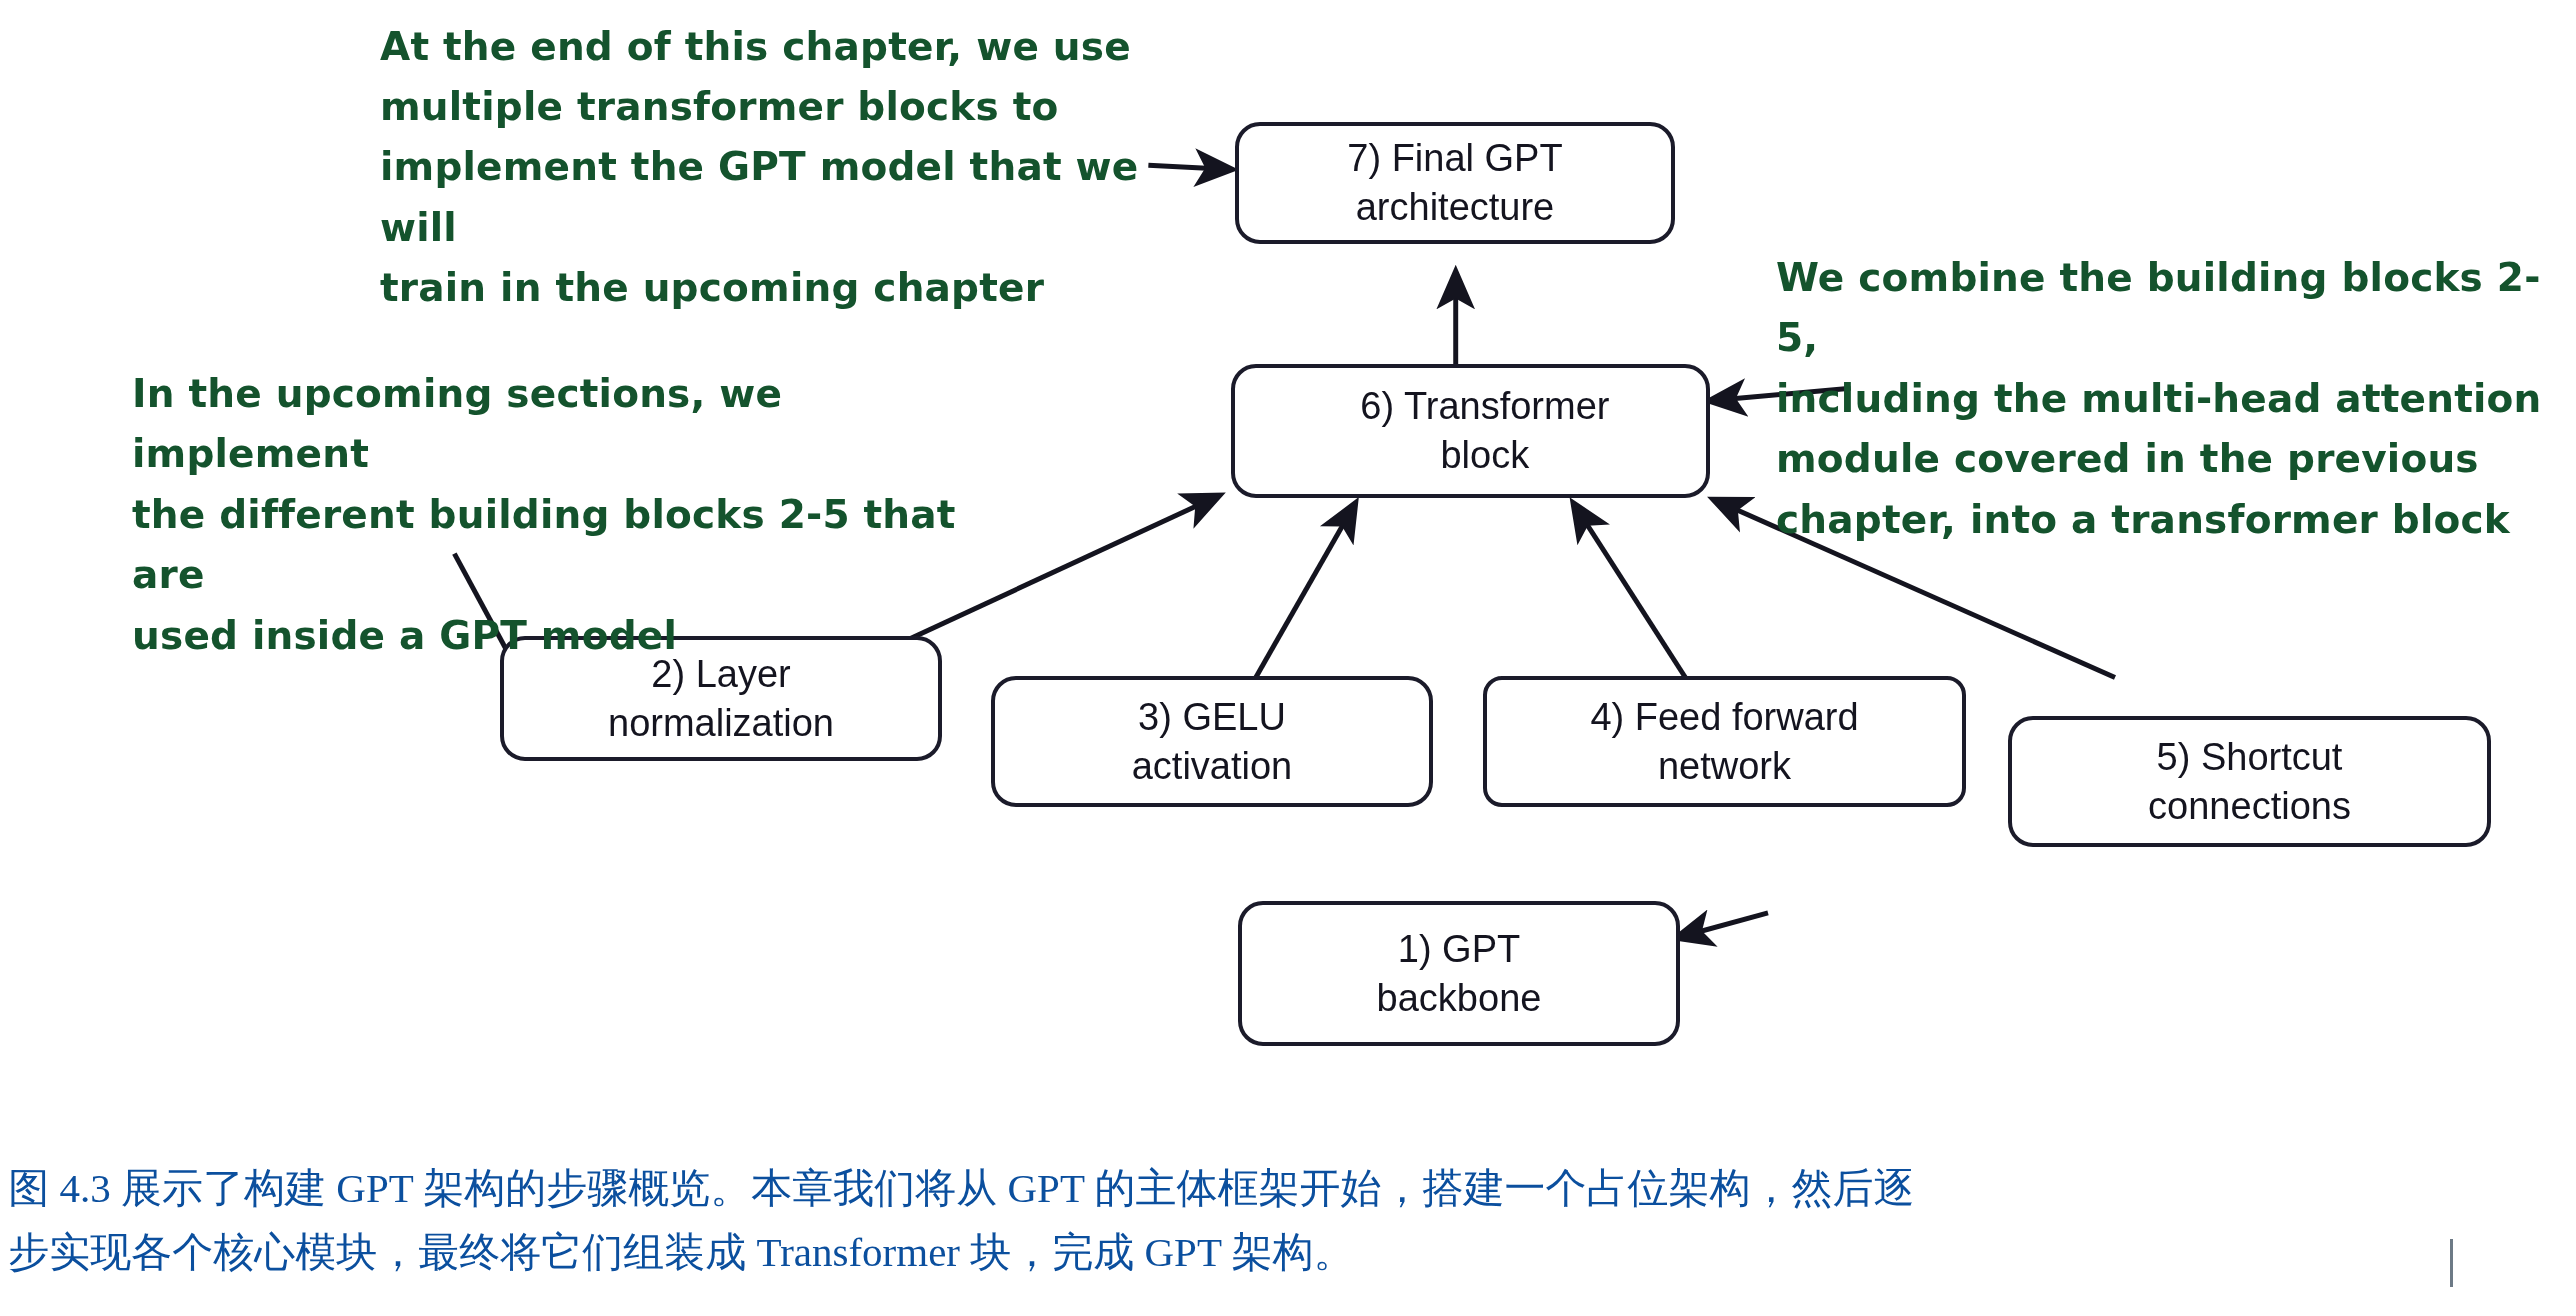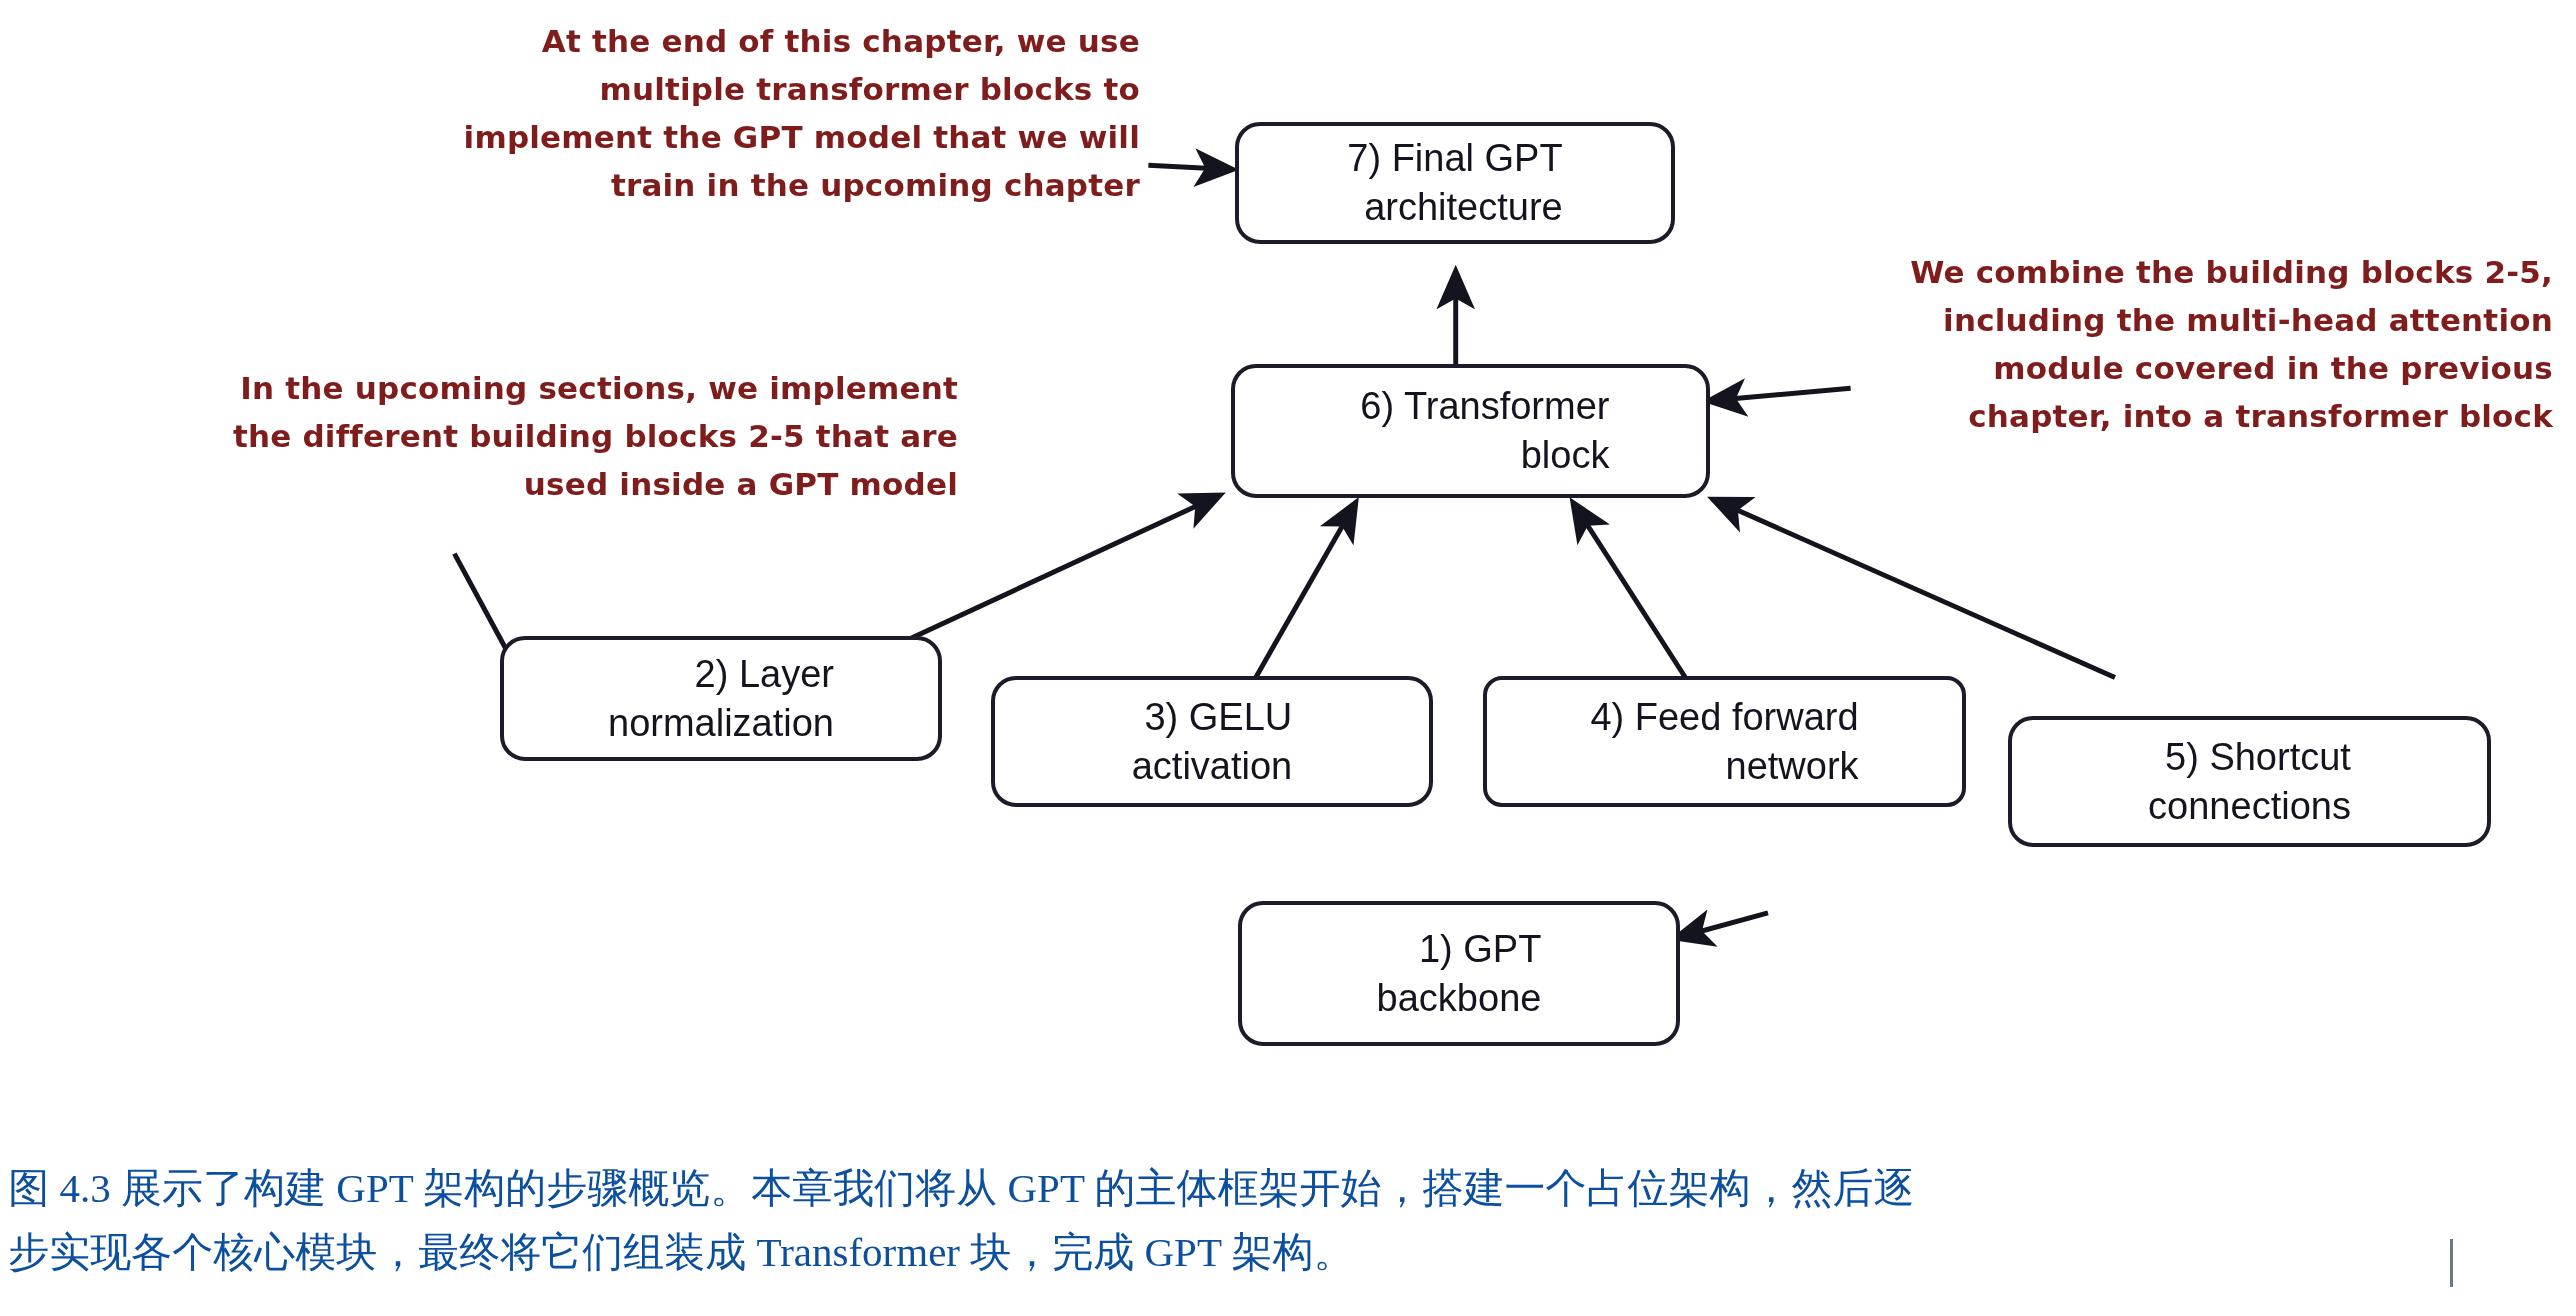--- a/index.html
+++ b/index.html
@@ -32,37 +32,37 @@
 
   .node {
     position: absolute;
     box-sizing: border-box;
     border: 4.1px solid #1b1b2a;
     border-radius: 25px;
     background: #ffffff;
     display: flex;
     align-items: center;
     justify-content: center;
-    text-align: right;
+    text-align: center;
     color: #14141f;
     font-size: 38px;
     line-height: 1.28;
     font-family: "Liberation Sans", sans-serif;
     white-space: pre-line;
     padding: 3.3px 8.3px;
   }
 
   .note {
     position: absolute;
-    color: #7f1d1d;
+    color: #14532d;
     font-family: "DejaVu Sans", sans-serif;
     font-weight: bold;
-    font-size: 31px;
+    font-size: 39px;
     line-height: 1.55;
-    text-align: right;
+    text-align: left;
     white-space: pre-line;
     letter-spacing: 0.2px;
   }
 
   .caption {
     position: absolute;
     left: 8.3px;
     top: 1157px;
     width: 2553px;
     color: #0b4f9e;

